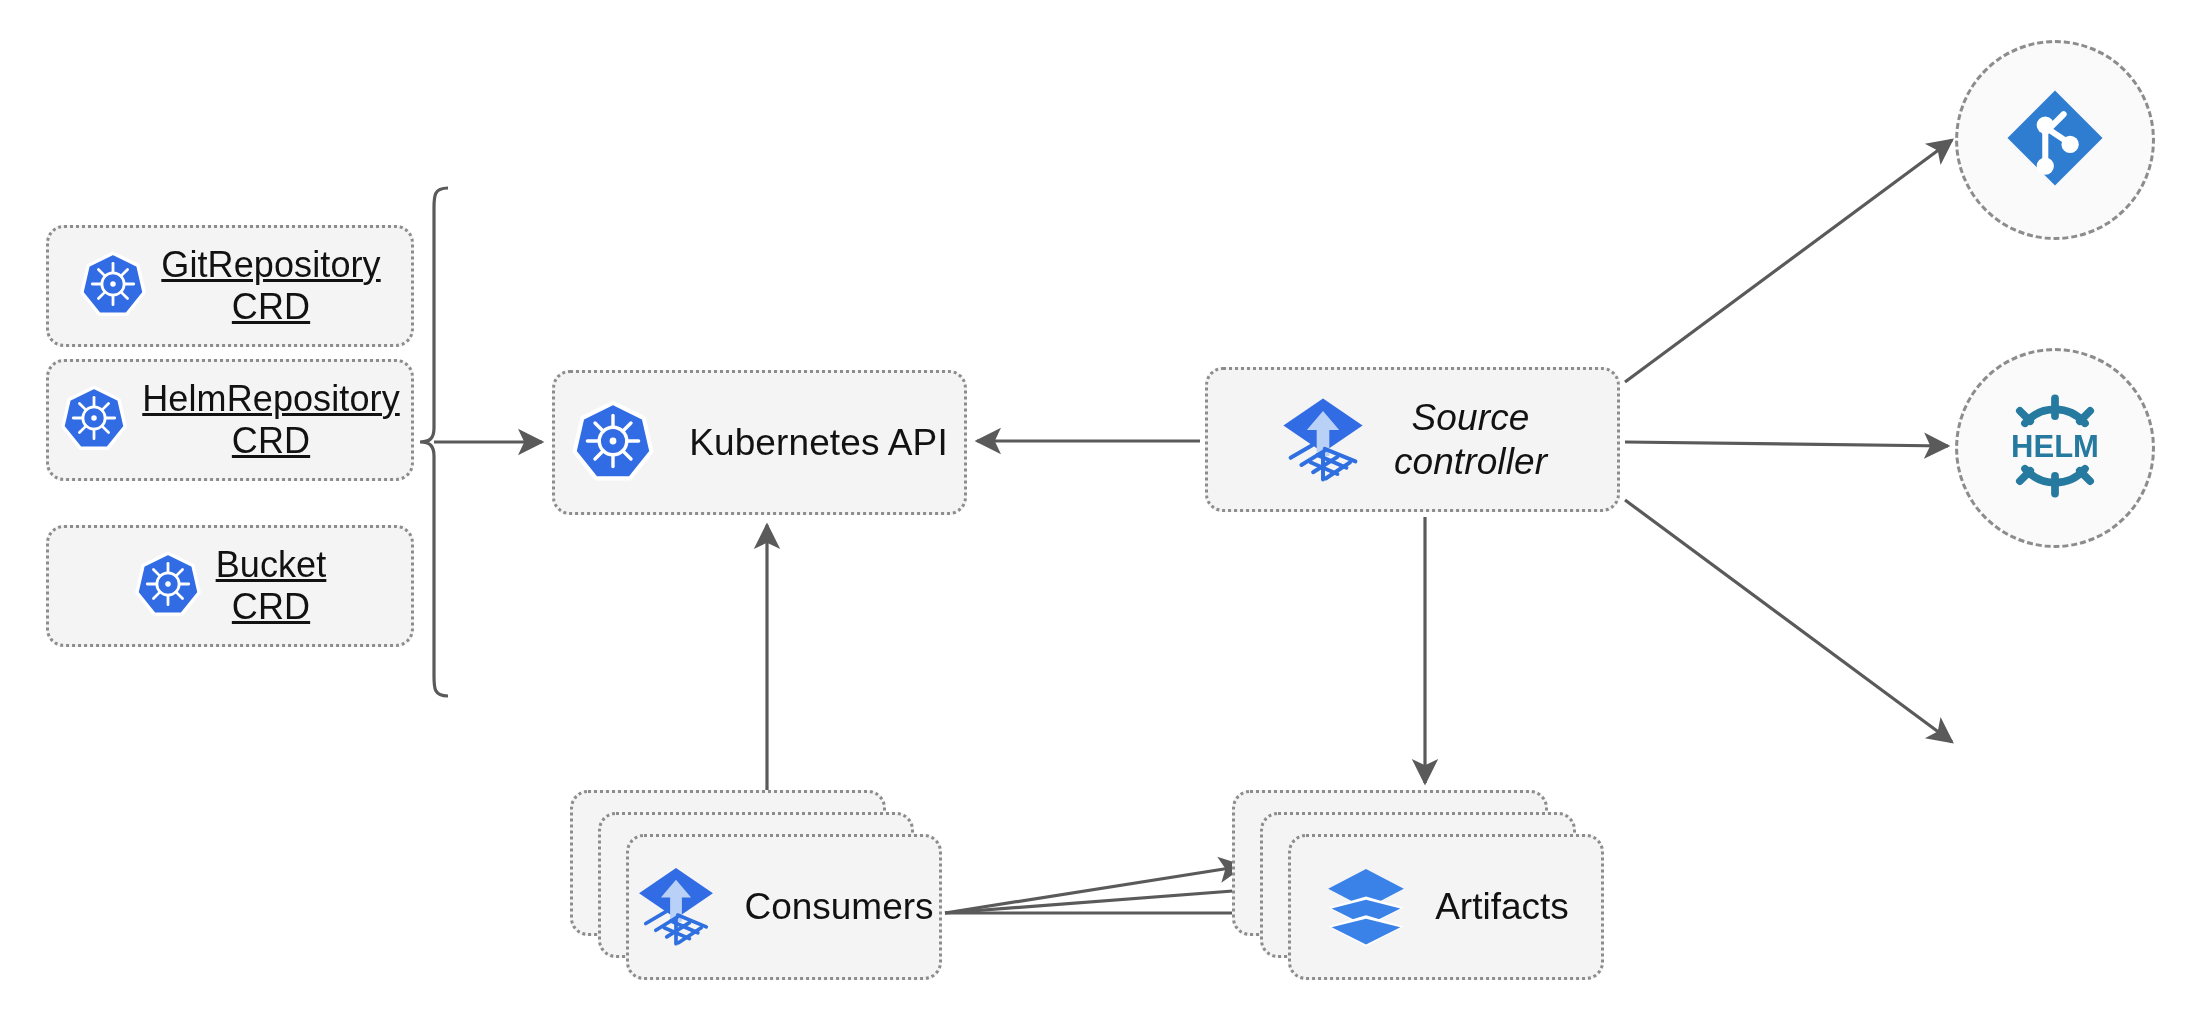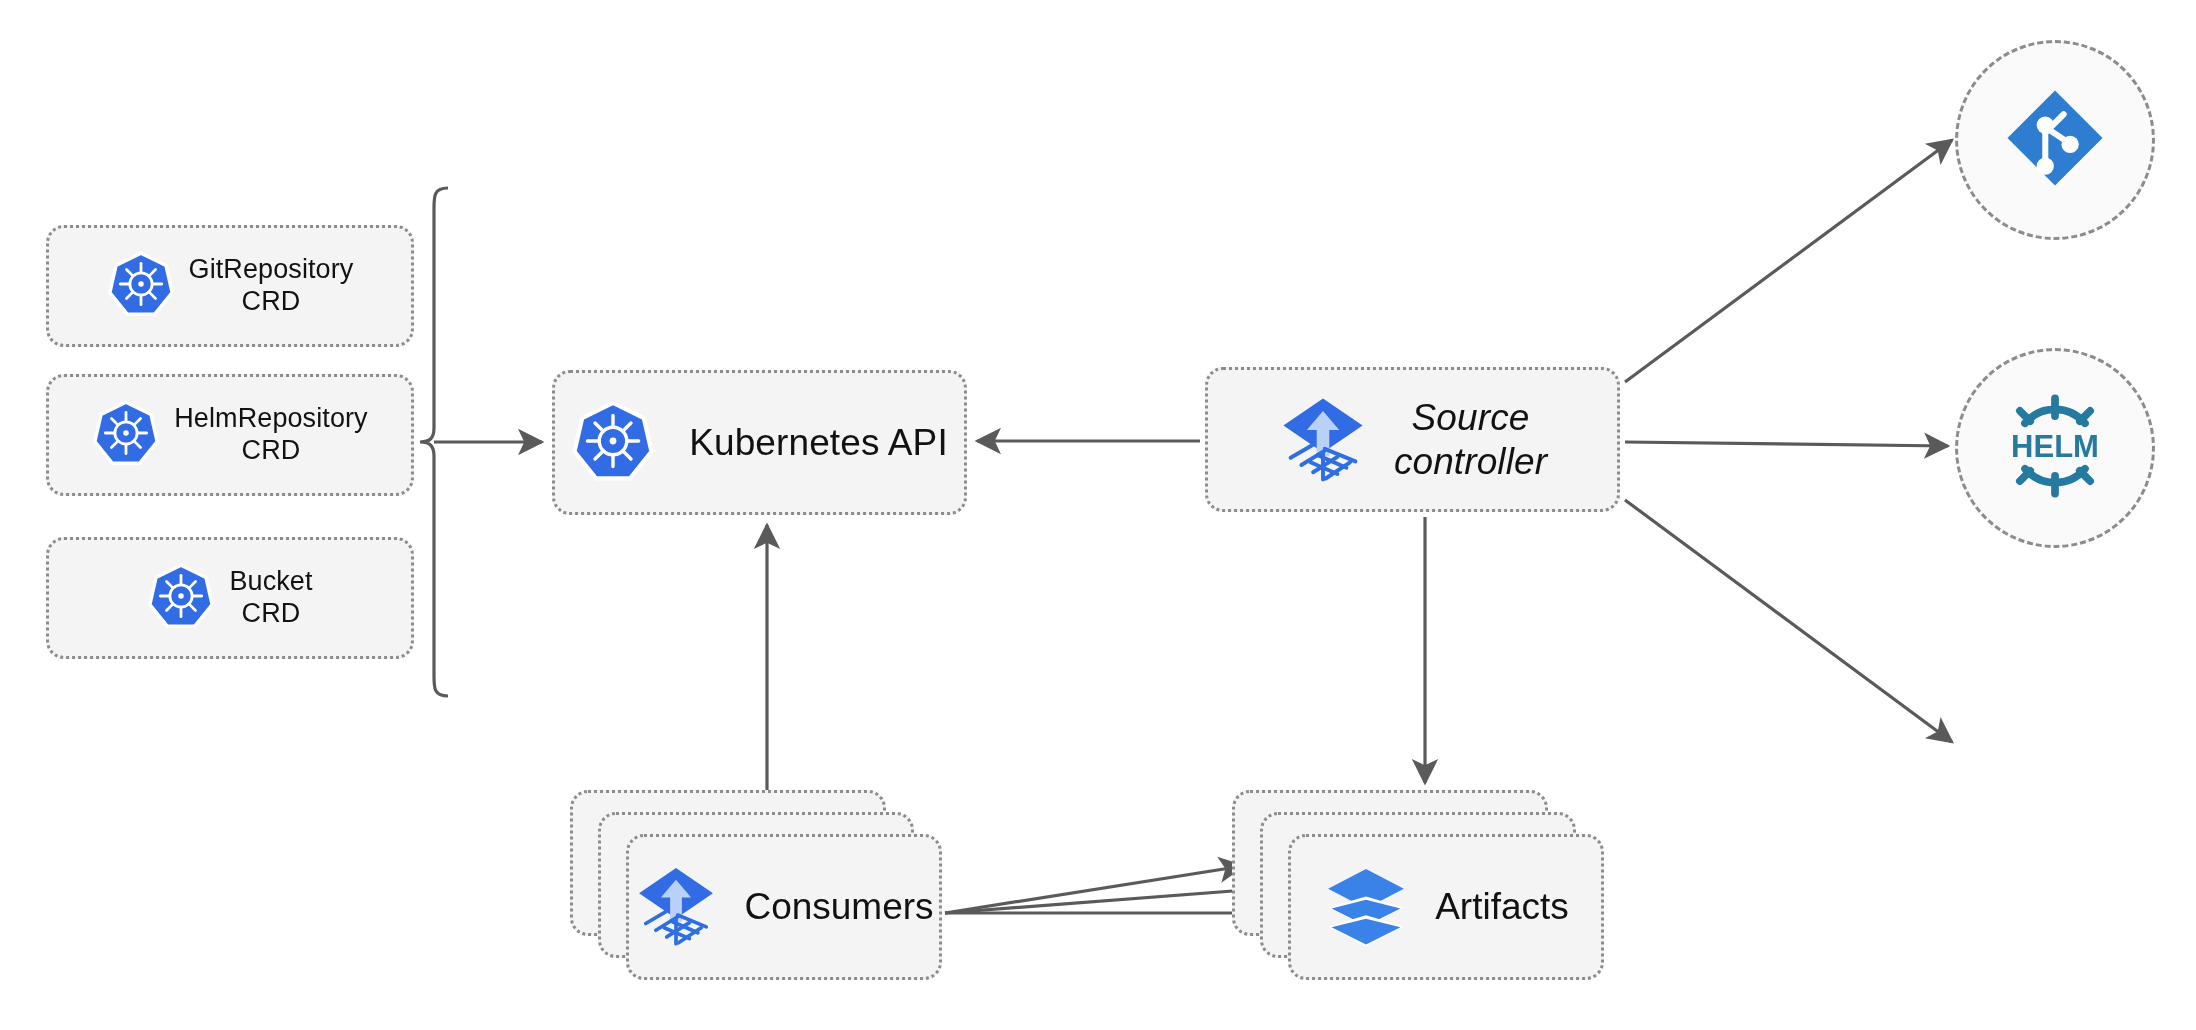--- a/index.html
+++ b/index.html
@@ -48,24 +48,24 @@
     display: block;
   }
 
   
   .crd-box {
     left: 46px;
     width: 368px;
     height: 122px;
     gap: 14px;
   }
-  .crd-box .label { font-size: 27px; }
+  .crd-box .label { font-size: 36px; text-decoration: underline; }
   #crd-0 { top: 225px; }
-  #crd-1 { top: 374px; }
-  #crd-2 { top: 537px; }
+  #crd-1 { top: 359px; }
+  #crd-2 { top: 525px; }
 
   
   #node-k8s-api {
     left: 552px;
     top: 370px;
     width: 415px;
     height: 145px;
     gap: 34px;
   }
   #node-k8s-api .label { font-size: 37px; }

